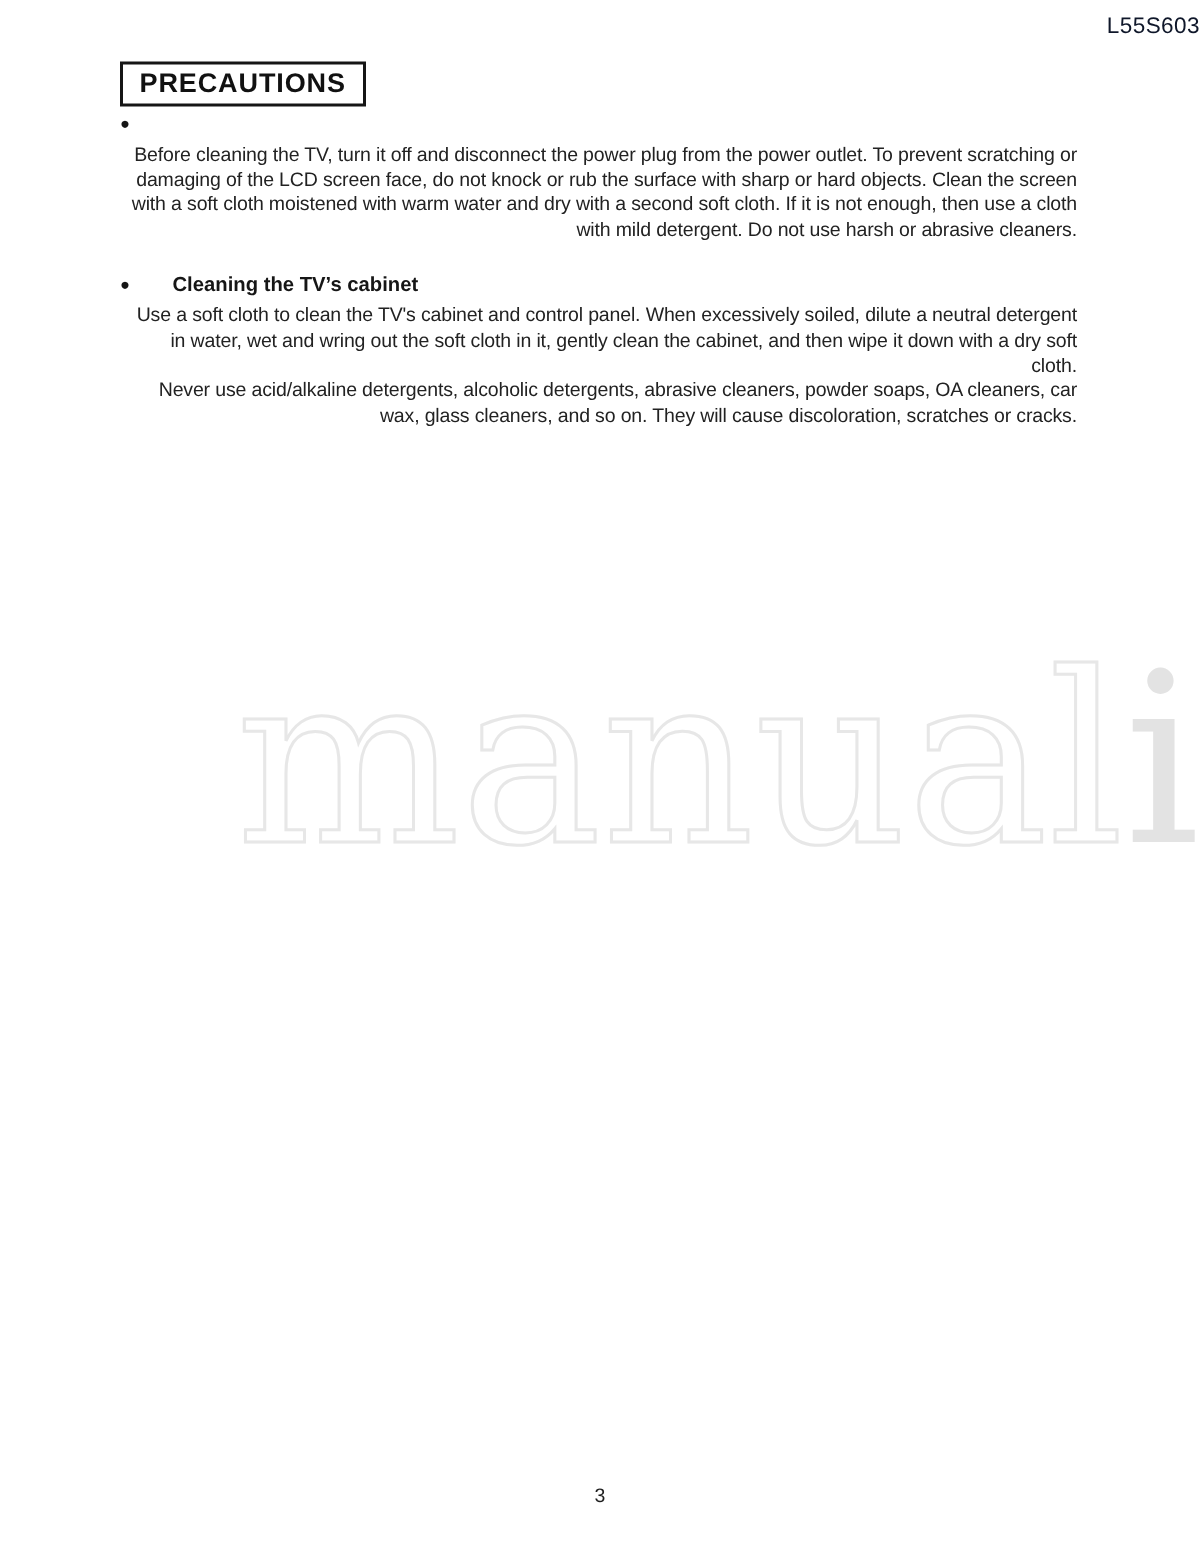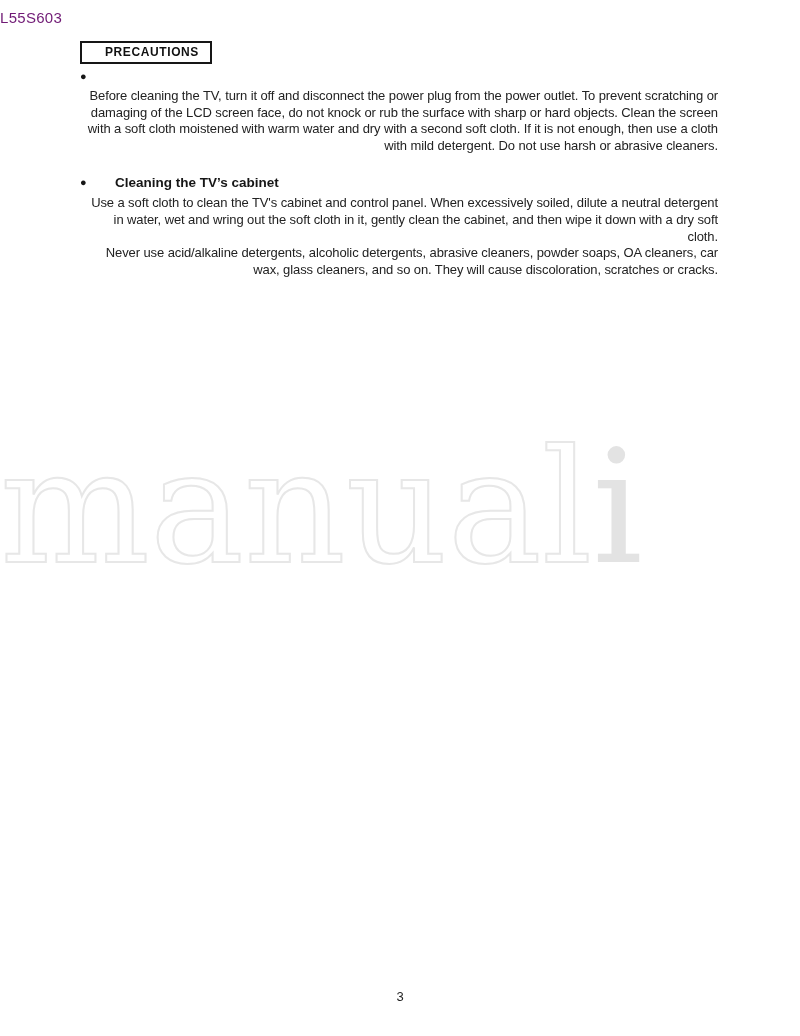--- a/index.html
+++ b/index.html
@@ -7,34 +7,34 @@
     position: relative;
     width: 800px;
     height: 1036px;
     background: #ffffff;
     font-family: "Liberation Sans", sans-serif;
     color: #1f1f1f;
     overflow: hidden;
   }
   .doc-title {
     padding-top: 9px;
-    text-align: left;
+    text-align: right;
     font-size: 15px;
     letter-spacing: 0.3px;
-    color: #701a75;
+    color: #0f172a;
   }
   .content {
     margin: 0 82px 0 80px;
   }
   .precautions-box {
     display: inline-block;
     margin-top: 15px;
     border: 2px solid #161616;
-    padding: 2px 11px 3px 23px;
-    font-size: 12px;
+    padding: 2px 11px 3px 11px;
+    font-size: 18px;
     font-weight: bold;
     letter-spacing: 0.6px;
     color: #111;
   }
   .section-heading {
     display: flex;
     align-items: baseline;
     font-weight: bold;
     font-size: 13.5px;
     color: #161616;
@@ -56,21 +56,21 @@
     letter-spacing: -0.1px;
     text-align: right;
     color: #222;
   }
   .body-text + .body-text { margin-top: 0; }
   .watermark {
     position: absolute;
     top: 428px;
     left: 0;
     width: 100%;
-    text-align: left;
+    text-align: right;
     font-family: "DejaVu Serif", serif;
     font-size: 158px;
     line-height: 1;
     user-select: none;
     pointer-events: none;
     white-space: nowrap;
   }
   .wm-outline {
     color: #ffffff;
     -webkit-text-stroke: 2px #e7e7e7;

